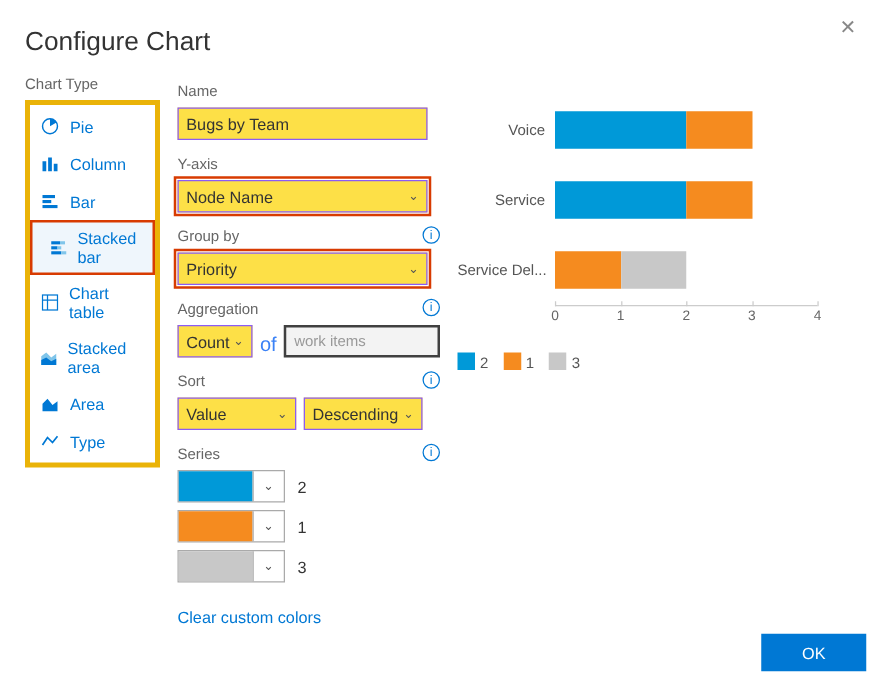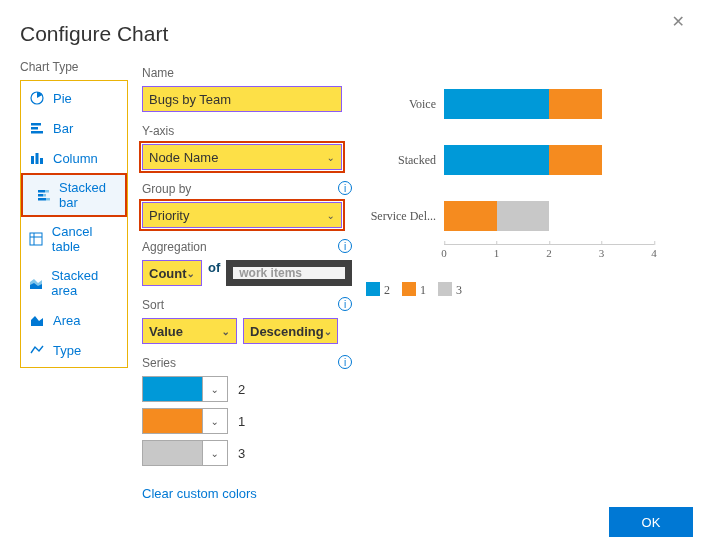--- a/index.html
+++ b/index.html
@@ -34,21 +34,21 @@
     align-items: flex-start;
   }
   
   .sidebar-label {
     font-size: 12px;
     color: #666;
     margin-bottom: 6px;
   }
   .type-list {
     width: 108px;
-    border: 1px solid #eab308;
+    border: 4px solid #eab308;
     padding: 2px 0;
   }
   .type-list .item {
     display: flex;
     align-items: center;
     gap: 8px;
     padding: 7px 8px;
     font-size: 13px;
     color: #0078d4;
     cursor: pointer;
@@ -75,42 +75,41 @@
     flex-direction: column;
     gap: 6px;
   }
   .fld-label {
     font-size: 12px;
     color: #666;
     margin-top: 6px;
   }
   .fld-row {
     display: flex;
-    align-items: flex-start;
+    align-items: flex-end;
     gap: 6px;
-    font-weight: bold;
   }
   .input, .select {
     border: 1px solid #8b5cf6;
     height: 26px;
     padding: 0 6px;
     font-size: 13px;
     background: #fde047;
     display: flex;
     align-items: center;
     justify-content: space-between;
   }
   .input { width: 200px; }
   .select { cursor: pointer; }
   .select.full { width: 200px; }
   .select.sm { width: 60px; }
   .select.md { width: 95px; }
   .select.md2 { width: 95px; }
   .wi-box {
-    border: 7px solid #404040;
+    border: 2px solid #404040;
     background: #f3f3f3;
     height: 26px;
     padding: 0 6px;
     color: #999;
     font-size: 12px;
     flex: 1;
     display: flex;
     align-items: center;
   }
   .chev { font-size: 10px; color: #555; }
@@ -156,21 +155,20 @@
   .link {
     color: #0078d4;
     cursor: pointer;
     font-size: 13px;
     margin-top: 8px;
   }
   
   .preview {
     flex: 1;
     padding-top: 16px;
-    font-family: Liberation Serif, serif;
   }
   .bars {
     width: 290px;
   }
   .bar-row {
     display: flex;
     align-items: center;
     height: 56px;
   }
   .bar-cat {
@@ -262,36 +260,36 @@
           <svg width="14" height="14" viewBox="0 0 14 14">
               <circle cx="7" cy="7" r="6" fill="none" stroke="#0078d4" stroke-width="1.2"></circle>
               <path d="M7 7 L7 1 A6 6 0 0 1 12.2 4 Z" fill="#0078d4"></path>
             </svg>
         </span>
         <span>Pie</span>
       </div>
       <div class="item">
         <span class="icon">
           <svg width="14" height="14" viewBox="0 0 14 14">
+              <rect x="1" y="5" width="3" height="8" fill="#0078d4"></rect>
+              <rect x="5.5" y="2" width="3" height="11" fill="#0078d4"></rect>
+              <rect x="10" y="7" width="3" height="6" fill="#0078d4"></rect>
+            </svg>
+        </span>
+        <span>Column</span>
+      </div>
+      <div class="item">
+        <span class="icon">
+          <svg width="14" height="14" viewBox="0 0 14 14">
               <rect x="1" y="2" width="10" height="2.5" fill="#0078d4"></rect>
               <rect x="1" y="6" width="7" height="2.5" fill="#0078d4"></rect>
               <rect x="1" y="10" width="12" height="2.5" fill="#0078d4"></rect>
             </svg>
         </span>
         <span>Bar</span>
-      </div>
-      <div class="item">
-        <span class="icon">
-          <svg width="14" height="14" viewBox="0 0 14 14">
-              <rect x="1" y="5" width="3" height="8" fill="#0078d4"></rect>
-              <rect x="5.5" y="2" width="3" height="11" fill="#0078d4"></rect>
-              <rect x="10" y="7" width="3" height="6" fill="#0078d4"></rect>
-            </svg>
-        </span>
-        <span>Column</span>
       </div>
       <div class="item selected">
         <span class="icon">
           <svg width="14" height="14" viewBox="0 0 14 14">
               <rect x="1" y="2" width="7" height="2.5" fill="#0078d4"></rect>
               <rect x="8" y="2" width="4" height="2.5" fill="#80c5ea"></rect>
               <rect x="1" y="6" width="5" height="2.5" fill="#0078d4"></rect>
               <rect x="6" y="6" width="3" height="2.5" fill="#80c5ea"></rect>
               <rect x="1" y="10" width="8" height="2.5" fill="#0078d4"></rect>
               <rect x="9" y="10" width="4" height="2.5" fill="#80c5ea"></rect>
@@ -300,21 +298,21 @@
         <span>Stacked bar</span>
       </div>
       <div class="item">
         <span class="icon">
           <svg width="14" height="14" viewBox="0 0 14 14">
               <rect x="1" y="1" width="12" height="12" fill="none" stroke="#0078d4"></rect>
               <line x1="1" y1="5" x2="13" y2="5" stroke="#0078d4"></line>
               <line x1="5" y1="1" x2="5" y2="13" stroke="#0078d4"></line>
             </svg>
         </span>
-        <span>Cancel table</span>
+        <span>Chart table</span>
       </div>
       <div class="item">
         <span class="icon">
           <svg width="14" height="14" viewBox="0 0 14 14">
               <path d="M1 13 L1 6 L5 3 L9 7 L13 4 L13 13 Z" fill="#80c5ea"></path>
               <path d="M1 13 L1 9 L5 7 L9 10 L13 8 L13 13 Z" fill="#0078d4"></path>
             </svg>
         </span>
         <span>Stacked area</span>
       </div>
@@ -360,21 +358,21 @@
 
     <div class="lbl-with-info">
       <div class="fld-label" style="margin-top:6px">Aggregation</div>
       <span class="info" style="margin-top:4px">i</span>
     </div>
     <div class="fld-row">
       <div class="select sm">
         <span>Count</span>
         <span class="chev">⌄</span>
       </div>
-      <span style="color:#0c4a6e;font-size:13px">of</span>
+      <span style="color:#3b82f6;font-size:16px">of</span>
       <div class="wi-box">
           <span>work items</span>
         </div>
     </div>
 
     <div class="lbl-with-info">
       <div class="fld-label" style="margin-top:6px">Sort</div>
       <span class="info" style="margin-top:4px">i</span>
     </div>
     <div class="fld-row">
@@ -423,21 +421,21 @@
   <div class="preview">
     <div class="bars" id="bars">
         <div class="bar-row">
           <div class="bar-cat">Voice</div>
           <div class="bar-track">
             <div class="seg" style="width: 105px; background: rgb(0, 153, 216);"></div>
             <div class="seg" style="width: 52.5px; background: rgb(245, 139, 31);"></div>
           </div>
         </div>
         <div class="bar-row">
-          <div class="bar-cat">Stacked</div>
+          <div class="bar-cat">Service</div>
           <div class="bar-track">
             <div class="seg" style="width: 105px; background: rgb(0, 153, 216);"></div>
             <div class="seg" style="width: 52.5px; background: rgb(245, 139, 31);"></div>
           </div>
         </div>
         <div class="bar-row">
           <div class="bar-cat">Service Del...</div>
           <div class="bar-track">
             <div class="seg" style="width: 52.5px; background: rgb(245, 139, 31);"></div>
             <div class="seg" style="width: 52.5px; background: rgb(200, 200, 200);"></div>

